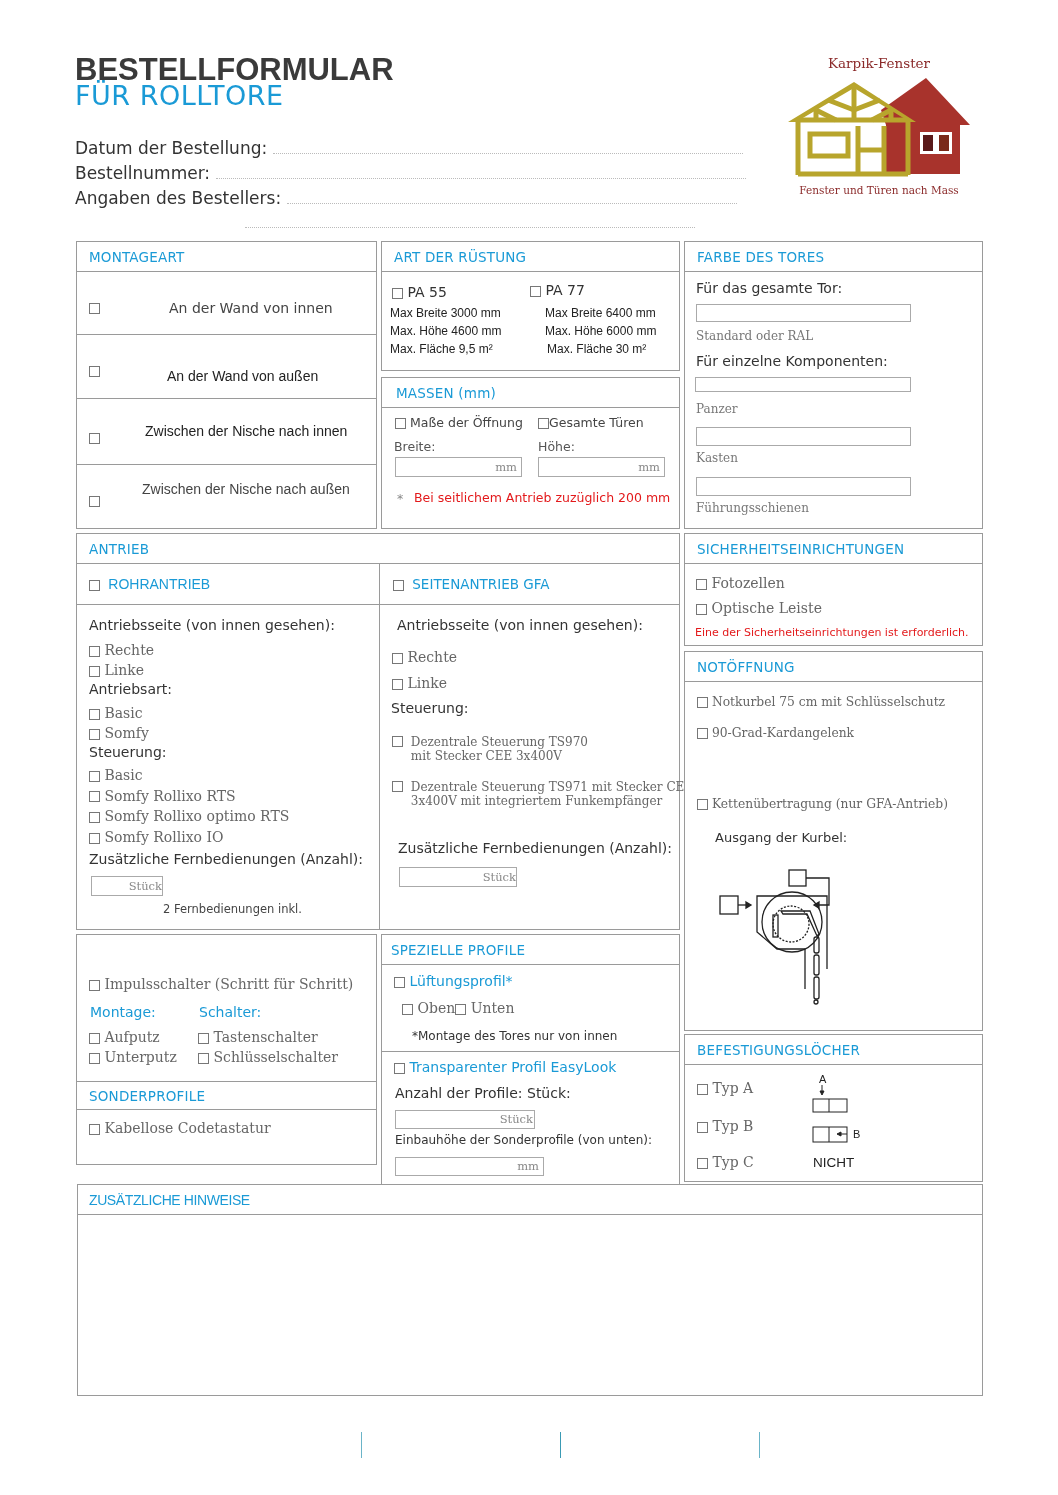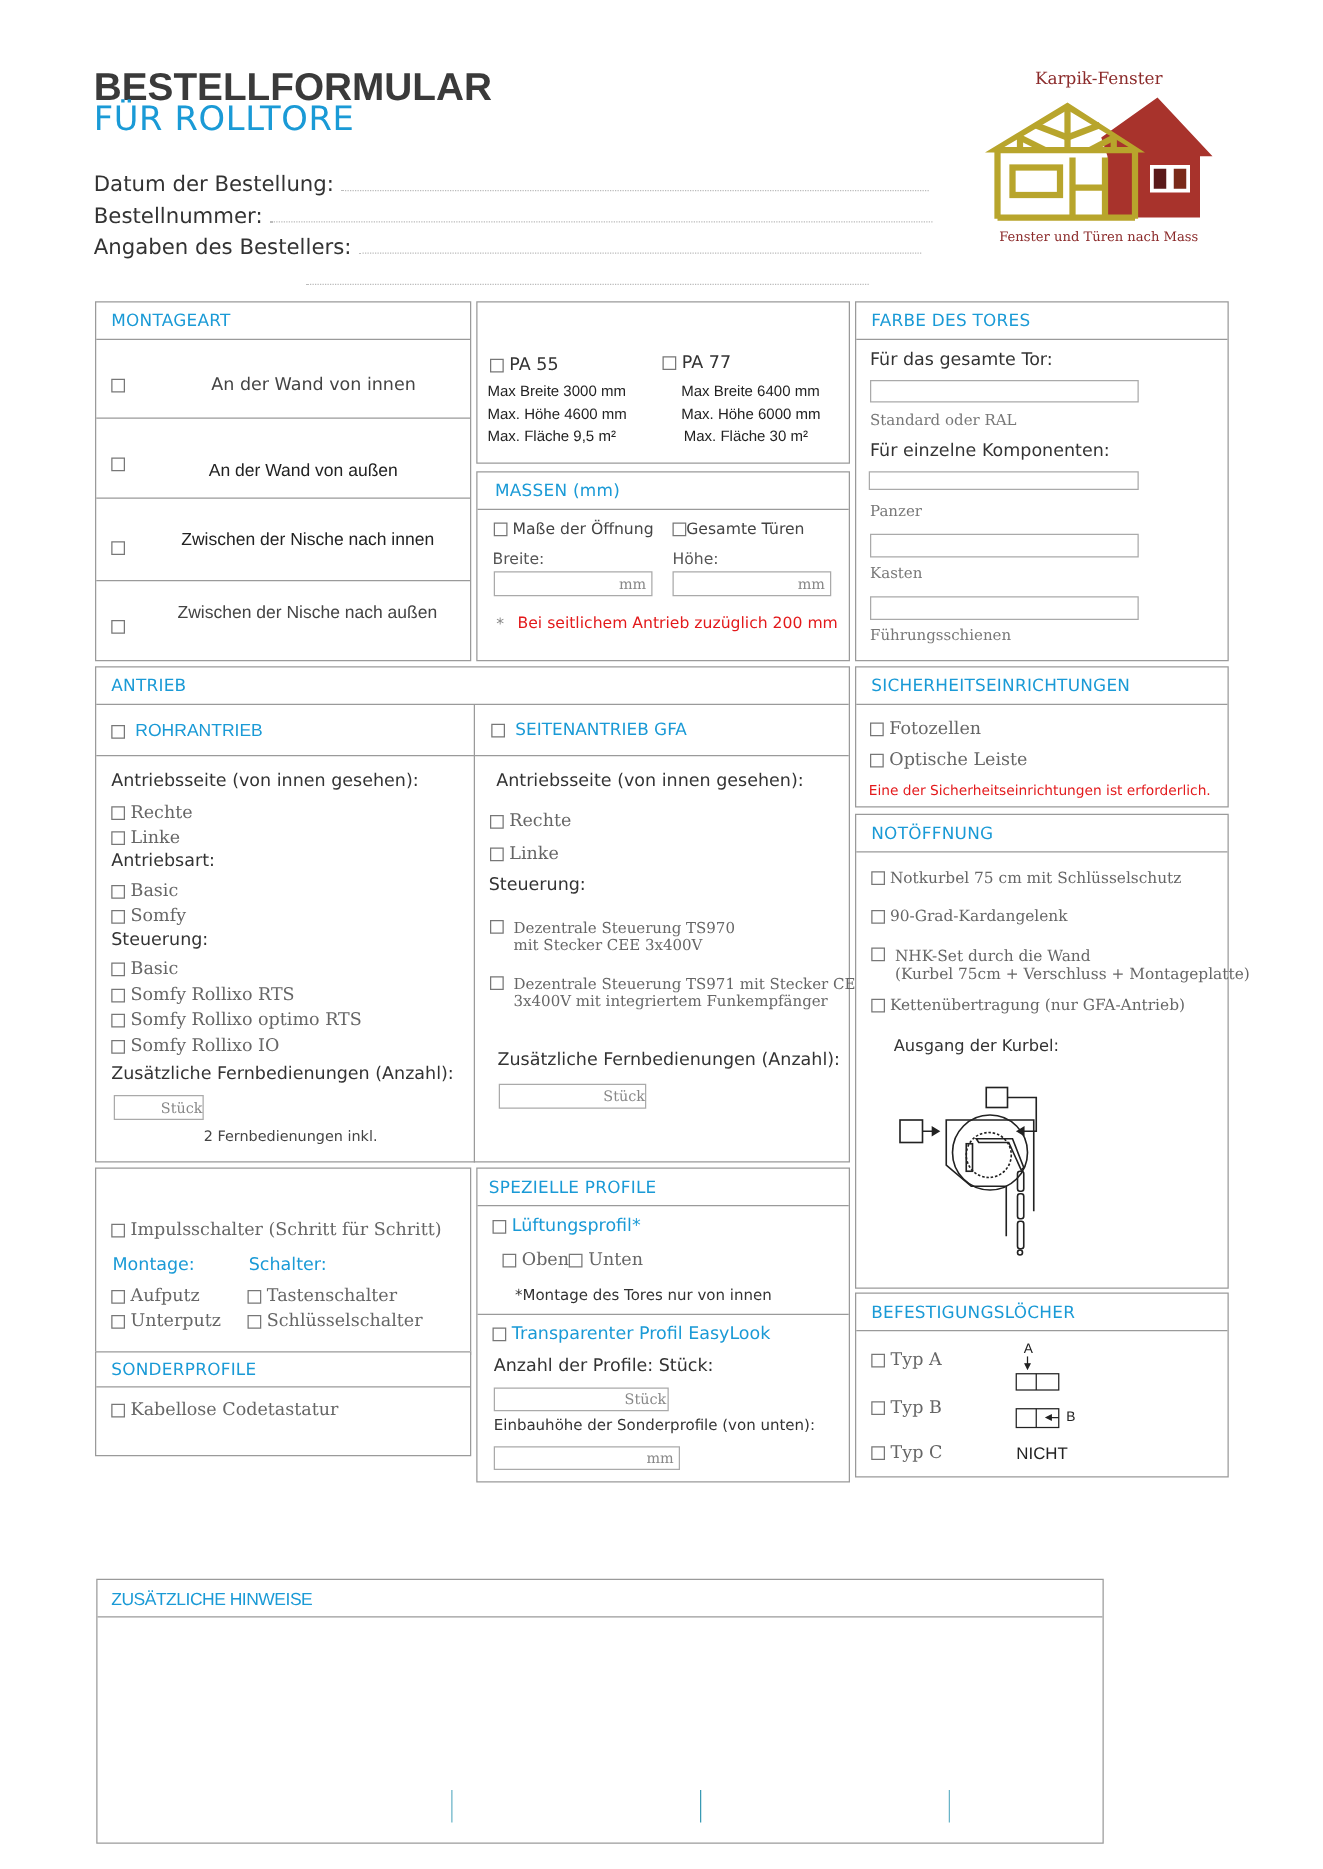--- a/index.html
+++ b/index.html
@@ -94,20 +94,21 @@
   <div class="abs arial" style="left:90px; top:126px; font-size:14px;">An der Wand von außen</div>
 
   <div class="abs" style="left:12px; top:186px;"><span class="cb"></span></div>
   <div class="abs arial" style="left:68px; top:181px; font-size:14px;">Zwischen der Nische nach innen</div>
 
   <div class="abs" style="left:12px; top:249px;"><span class="cb"></span></div>
   <div class="abs arial" style="left:65px; top:239px; font-size:14px; color:#444;">Zwischen der Nische nach außen</div>
 </div>
 
 <div class="box" style="left:381px; top:241px; width:299px; height:130px;">
+  <div class="box-head">ART DER RÜSTUNG</div>
   <div class="abs" style="left:10px; top:42px; font-size:14px;">
     <span class="cb"></span>
     <span class="sans">PA 55</span>
   </div>
   <div class="abs arial" style="left:8px; top:62px; font-size:12px; line-height:18px;">
     <div>Max Breite 3000 mm</div>
     <div>Max. Höhe 4600 mm</div>
     <div>Max. Fläche 9,5 m²</div>
   </div>
   <div class="abs" style="left:148px; top:40px; font-size:14px;">
@@ -216,27 +217,20 @@
     <div><span class="cb"></span> <span>Fotozellen</span></div>
     <div><span class="cb"></span> <span>Optische Leiste</span></div>
   </div>
   <div class="abs red" style="left:10px; top:92px; font-size:11px; font-family:'DejaVu Sans',sans-serif;">Eine der Sicherheitseinrichtungen ist erforderlich.</div>
 </div>
 
 <div class="box" style="left:684px; top:651px; width:299px; height:380px;">
   <div class="box-head">NOTÖFFNUNG</div>
   <div class="abs serif" style="left:12px; top:43px; font-size:12.3px;"><span class="cb"></span> <span>Notkurbel 75 cm mit Schlüsselschutz</span></div>
   <div class="abs serif" style="left:12px; top:74px; font-size:12.3px;"><span class="cb"></span> <span>90-Grad-Kardangelenk</span></div>
-  <div class="abs serif" style="left:12px; top:106px; font-size:12.3px; line-height:14px;">
-    <span class="cb" style="vertical-align:top;"></span>
-    <div style="display:inline-block; vertical-align:top; margin-left:4px;">
-      <div>NHK-Set durch die Wand</div>
-      <div>(Kurbel 75cm + Verschluss + Montageplatte)</div>
-    </div>
-  </div>
   <div class="abs serif" style="left:12px; top:145px; font-size:12.3px;"><span class="cb"></span> <span>Kettenübertragung (nur GFA-Antrieb)</span></div>
   <div class="abs sans" style="left:30px; top:178px; font-size:13px;">Ausgang der Kurbel:</div>
   <svg class="abs" style="left:30px; top:210px;" width="150" height="150" viewBox="0 0 150 150">
     <g fill="none" stroke="#222" stroke-width="1.3">
       <rect x="5" y="34" width="18" height="18"></rect>
       <line x1="23" y1="43" x2="31" y2="43"></line>
       <polygon points="31,40 36,43 31,46" fill="#222"></polygon>
       <rect x="74" y="8" width="17" height="16"></rect>
       <polyline points="91,16 114,16 114,43 104,43"></polyline>
       <polygon points="104,40 99,43 104,46" fill="#222"></polygon>
@@ -311,20 +305,20 @@
       <rect x="2" y="2" width="34" height="15"></rect>
       <line x1="18" y1="2" x2="18" y2="17"></line>
       <line x1="28" y1="9" x2="36" y2="9"></line>
       <polygon points="30,7 26,9 30,11" fill="#222"></polygon>
     </g>
   </svg>
   <div class="abs arial" style="left:168px; top:93px; font-size:11px;">B</div>
   <div class="abs arial" style="left:128px; top:120px; font-size:13.5px;">NICHT</div>
 </div>
 
-<div class="box" style="left:77px; top:1263px; width:806px; height:212px;">
+<div class="box" style="left:77px; top:1184px; width:906px; height:212px;">
   <div class="box-head" style="height:30px; font-family:'Liberation Sans',sans-serif; font-size:14px; letter-spacing:-0.4px; padding-left:11px;">ZUSÄTZLICHE HINWEISE</div>
   <div style="position:absolute; left:0; top:31px; width:904px; height:180px;"></div>
 </div>
 
 <div class="foot" style="left:361px;"></div>
 <div class="foot" style="left:560px; background:#3a9ab4;"></div>
 <div class="foot" style="left:759px;"></div>
 
 </body></html>

